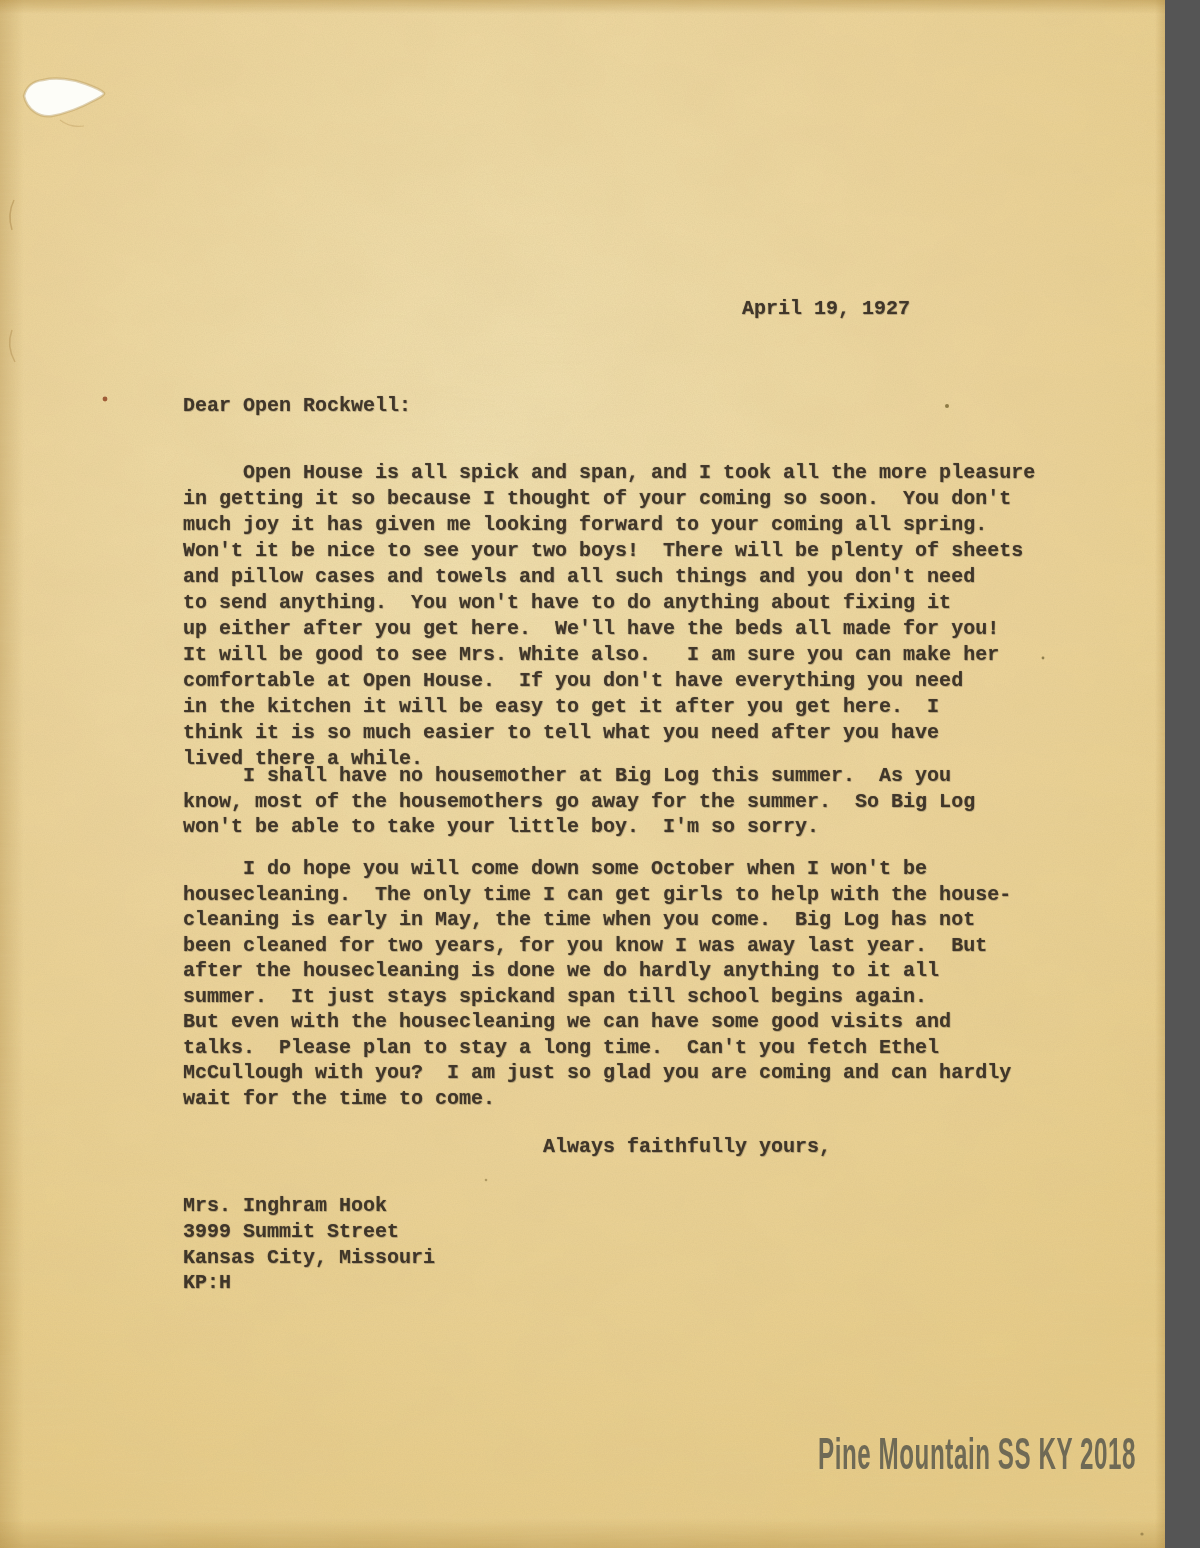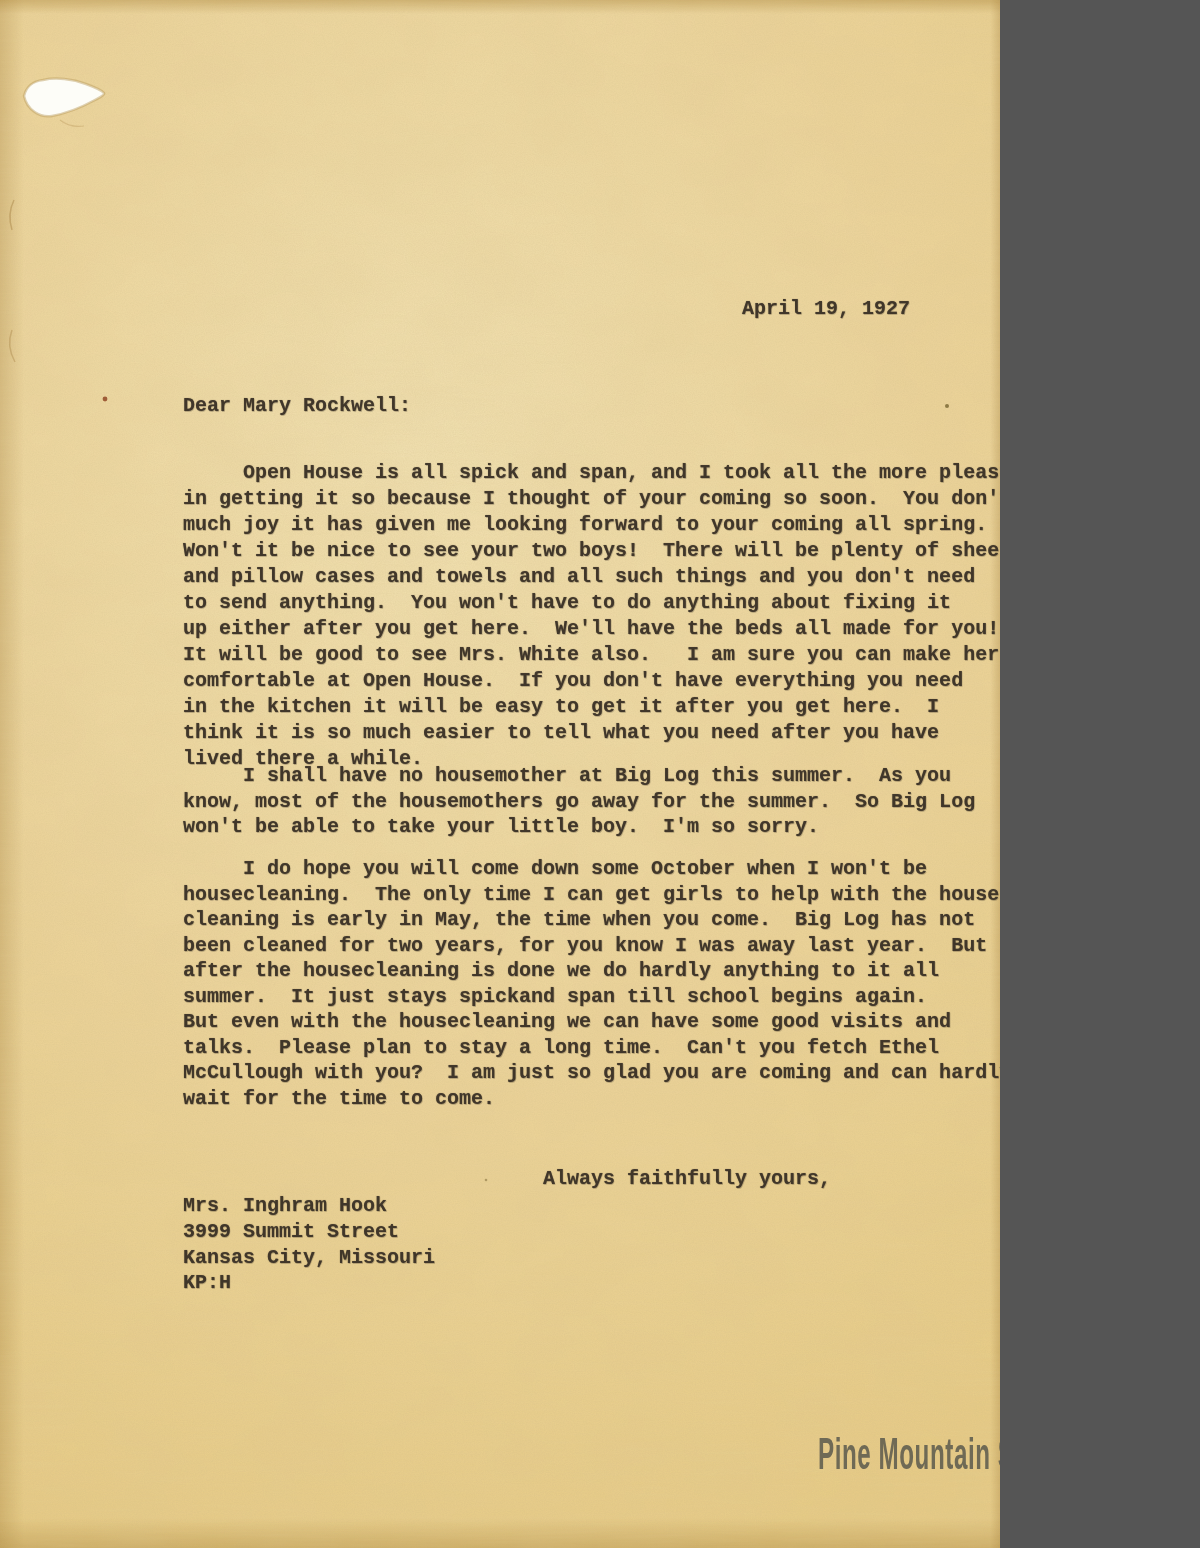--- a/index.html
+++ b/index.html
@@ -1,19 +1,19 @@
 <!DOCTYPE html>
 <html><head>
 <meta charset="utf-8">
 <title>Scanned Letter</title>
 <style>
   html,body{margin:0;padding:0;background:#555;}
   .page{
     position:relative;
-    width:1000px;height:1548px;
+    width:1165px;height:1548px;
     overflow:hidden;
     background-color:#eed69c;
     background-image:
       linear-gradient(180deg, rgba(164,123,44,0.45) 0px, rgba(164,123,44,0) 14px),
       linear-gradient(0deg, rgba(164,123,44,0.40) 0px, rgba(164,123,44,0) 30px),
       linear-gradient(90deg, rgba(150,110,40,0.30) 0px, rgba(150,110,40,0) 24px),
       linear-gradient(270deg, rgba(150,110,40,0.32) 0px, rgba(150,110,40,0) 10px),
       radial-gradient(ellipse 980px 1150px at 42% 30%, #f3e3b4 0%, #eed69c 52%, #e8cc85 100%);
     font-family:"Liberation Mono","DejaVu Sans Mono",monospace;
   }
@@ -29,21 +29,21 @@
     color:rgba(56,47,36,0.88);
     text-shadow:0 0 1px rgba(56,47,36,0.55), 0.6px 0.5px 0 rgba(56,47,36,0.22);
     letter-spacing:0;
   }
   .lh255{line-height:25.5px;}
   .date-line{left:742px;top:296px;}
   .salutation-line{left:183px;top:393px;}
   .para-1{left:183px;top:460px;}
   .para-2{left:183px;top:763px;}
   .para-3{left:183px;top:856px;}
-  .closing-line{left:543px;top:1166px;}
+  .closing-line{left:543px;top:1134px;}
   .signature-block{left:183px;top:1193px;line-height:25.8px;}
   .watermark{
     position:absolute;
     left:818px;top:1432px;
     font:700 44px/1 "Liberation Sans","DejaVu Sans",sans-serif;
     letter-spacing:1px;
     color:rgba(95,92,78,0.88);
     transform:scaleX(0.55);
     transform-origin:0 0;
     white-space:pre;
@@ -83,21 +83,21 @@
 
     <circle cx="105" cy="399" r="2.4" fill="rgba(146,72,38,0.85)"></circle>
     <circle cx="947" cy="406" r="2.0" fill="rgba(118,100,48,0.8)"></circle>
     <circle cx="1043" cy="658" r="1.4" fill="rgba(106,92,48,0.7)"></circle>
     <circle cx="486" cy="1180" r="1.3" fill="rgba(120,100,50,0.5)"></circle>
     <circle cx="1142" cy="1534" r="1.6" fill="rgba(138,115,64,0.7)"></circle>
   </svg>
 
   <p class="type date-line">April 19, 1927</p>
 
-  <p class="type salutation-line">Dear Mary Rockwell:</p>
+  <p class="type salutation-line">Dear Open Rockwell:</p>
 
   <p class="type para-1">     Open House is all spick and span, and I took all the more pleasure
 in getting it so because I thought of your coming so soon.  You don't
 much joy it has given me looking forward to your coming all spring.
 Won't it be nice to see your two boys!  There will be plenty of sheets
 and pillow cases and towels and all such things and you don't need
 to send anything.  You won't have to do anything about fixing it
 up either after you get here.  We'll have the beds all made for you!
 It will be good to see Mrs. White also.   I am sure you can make her
 comfortable at Open House.  If you don't have everything you need

